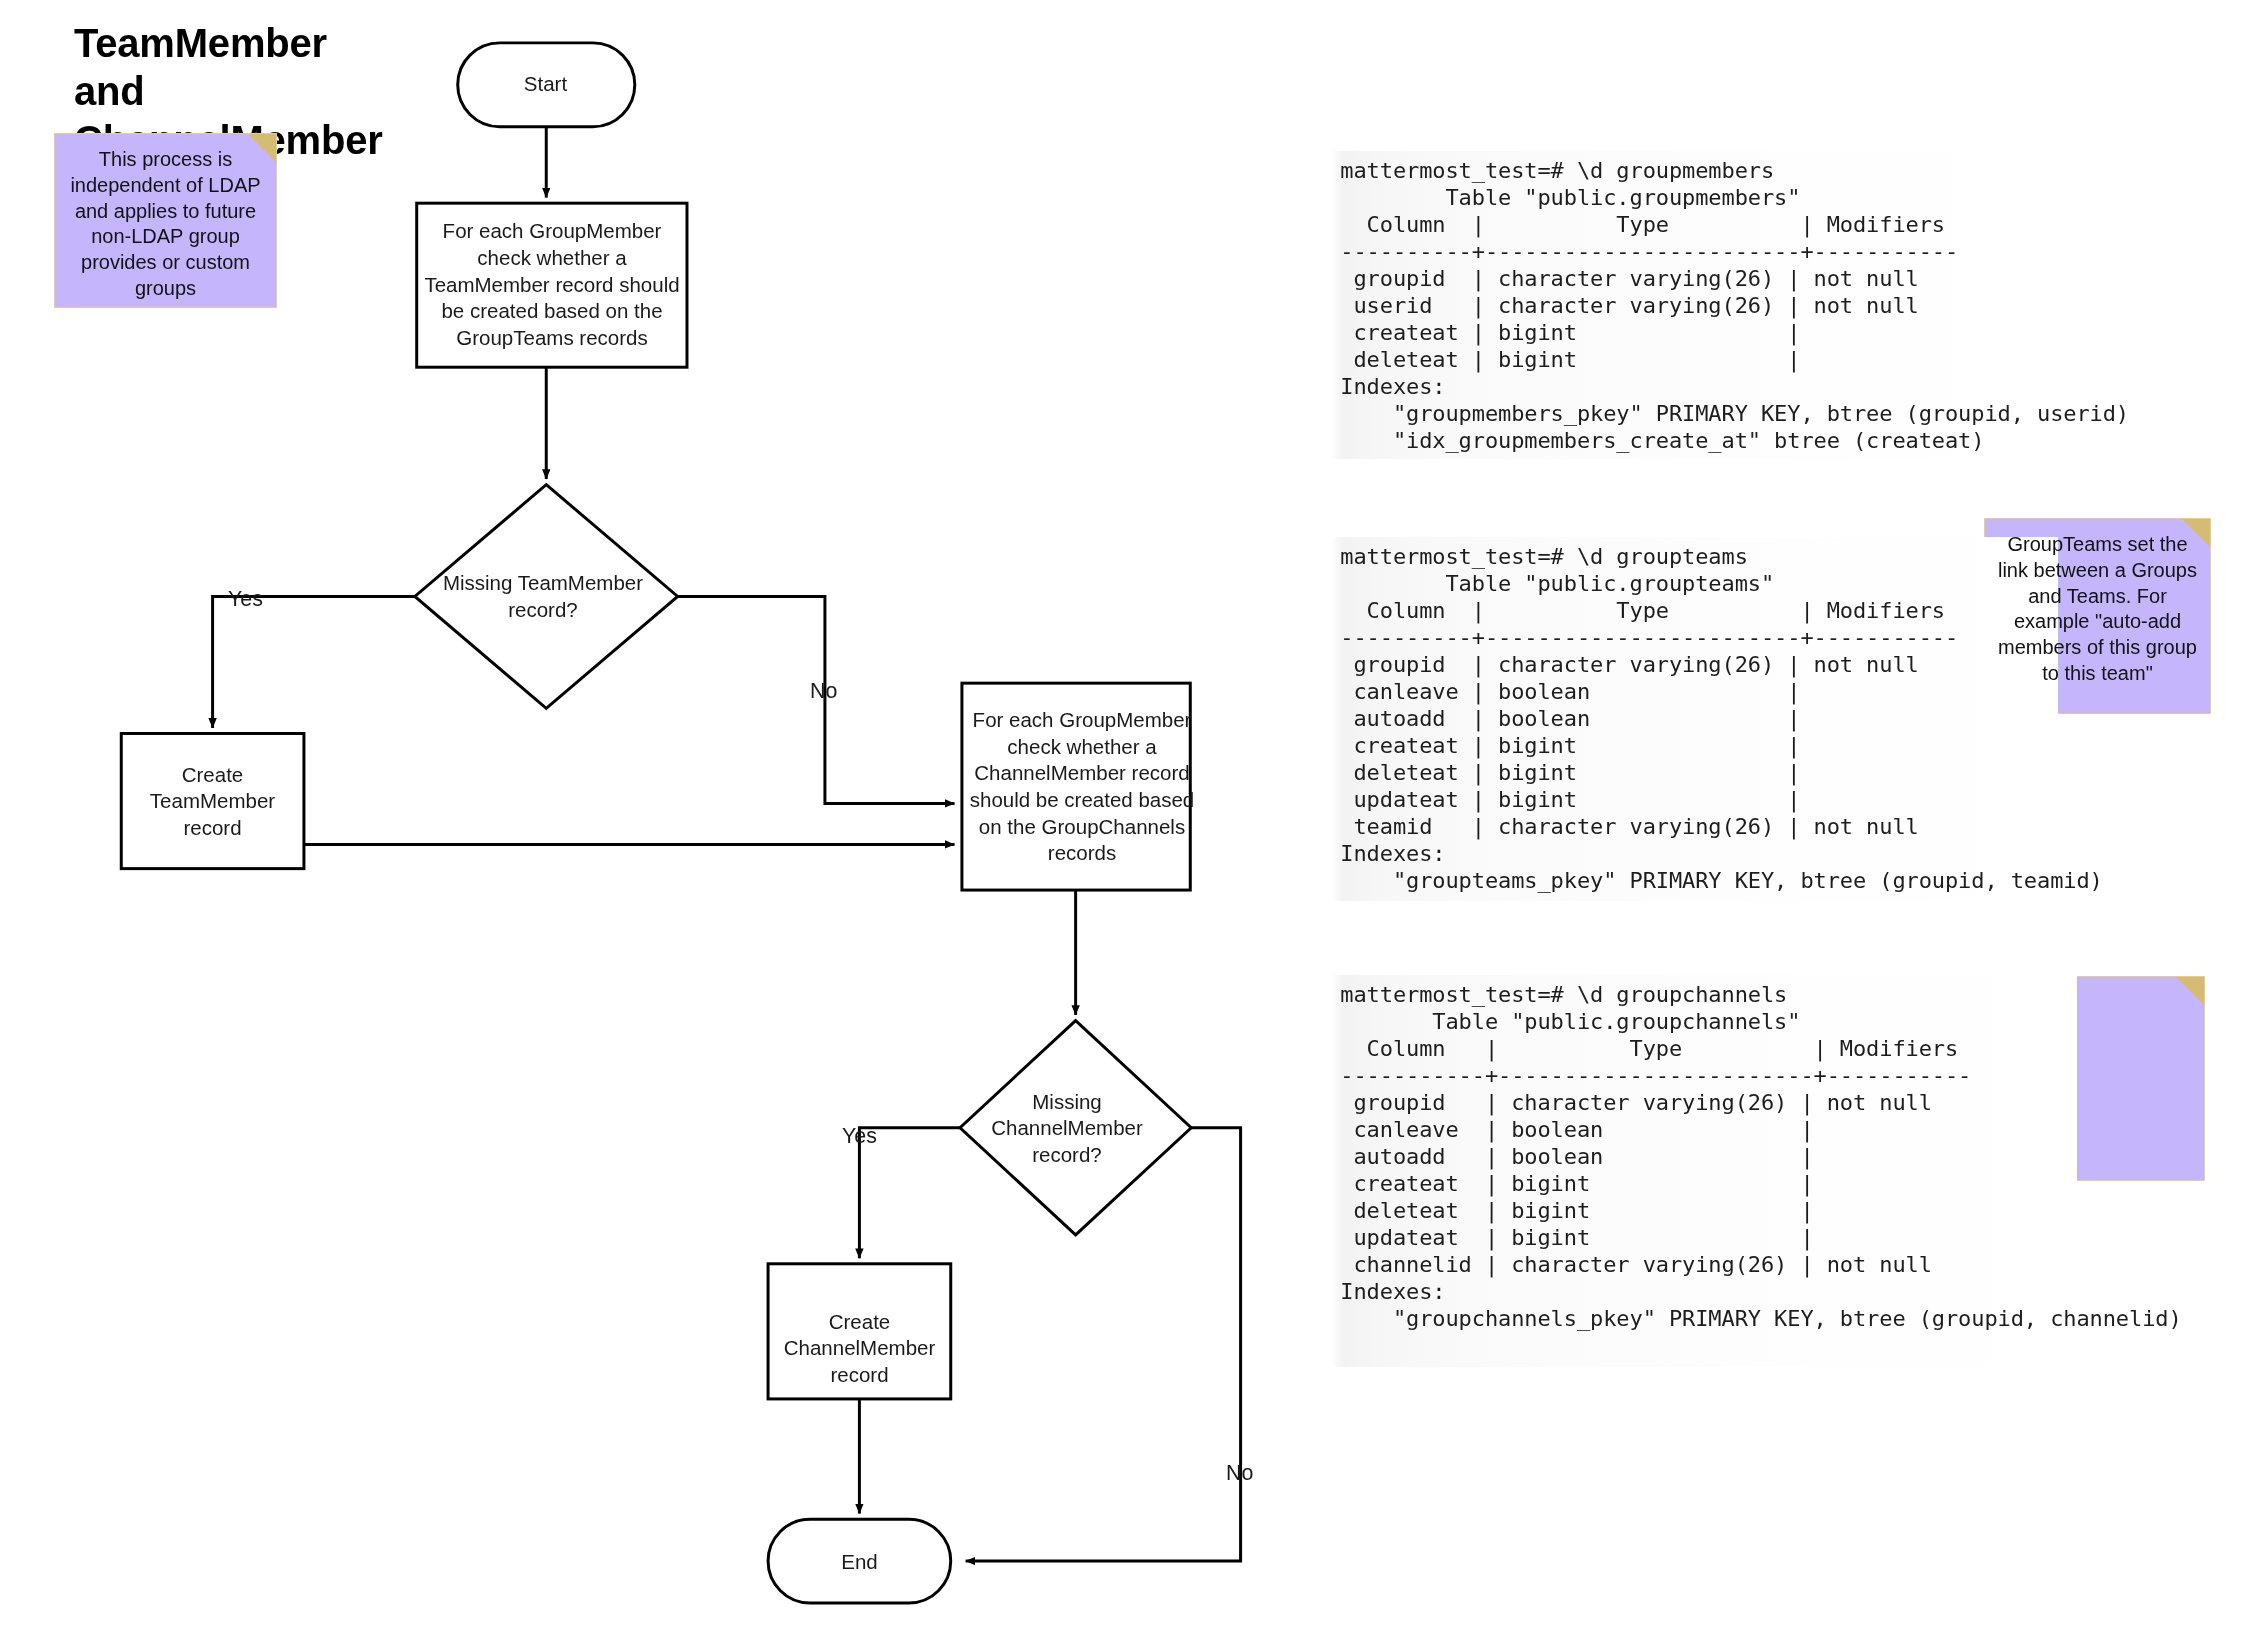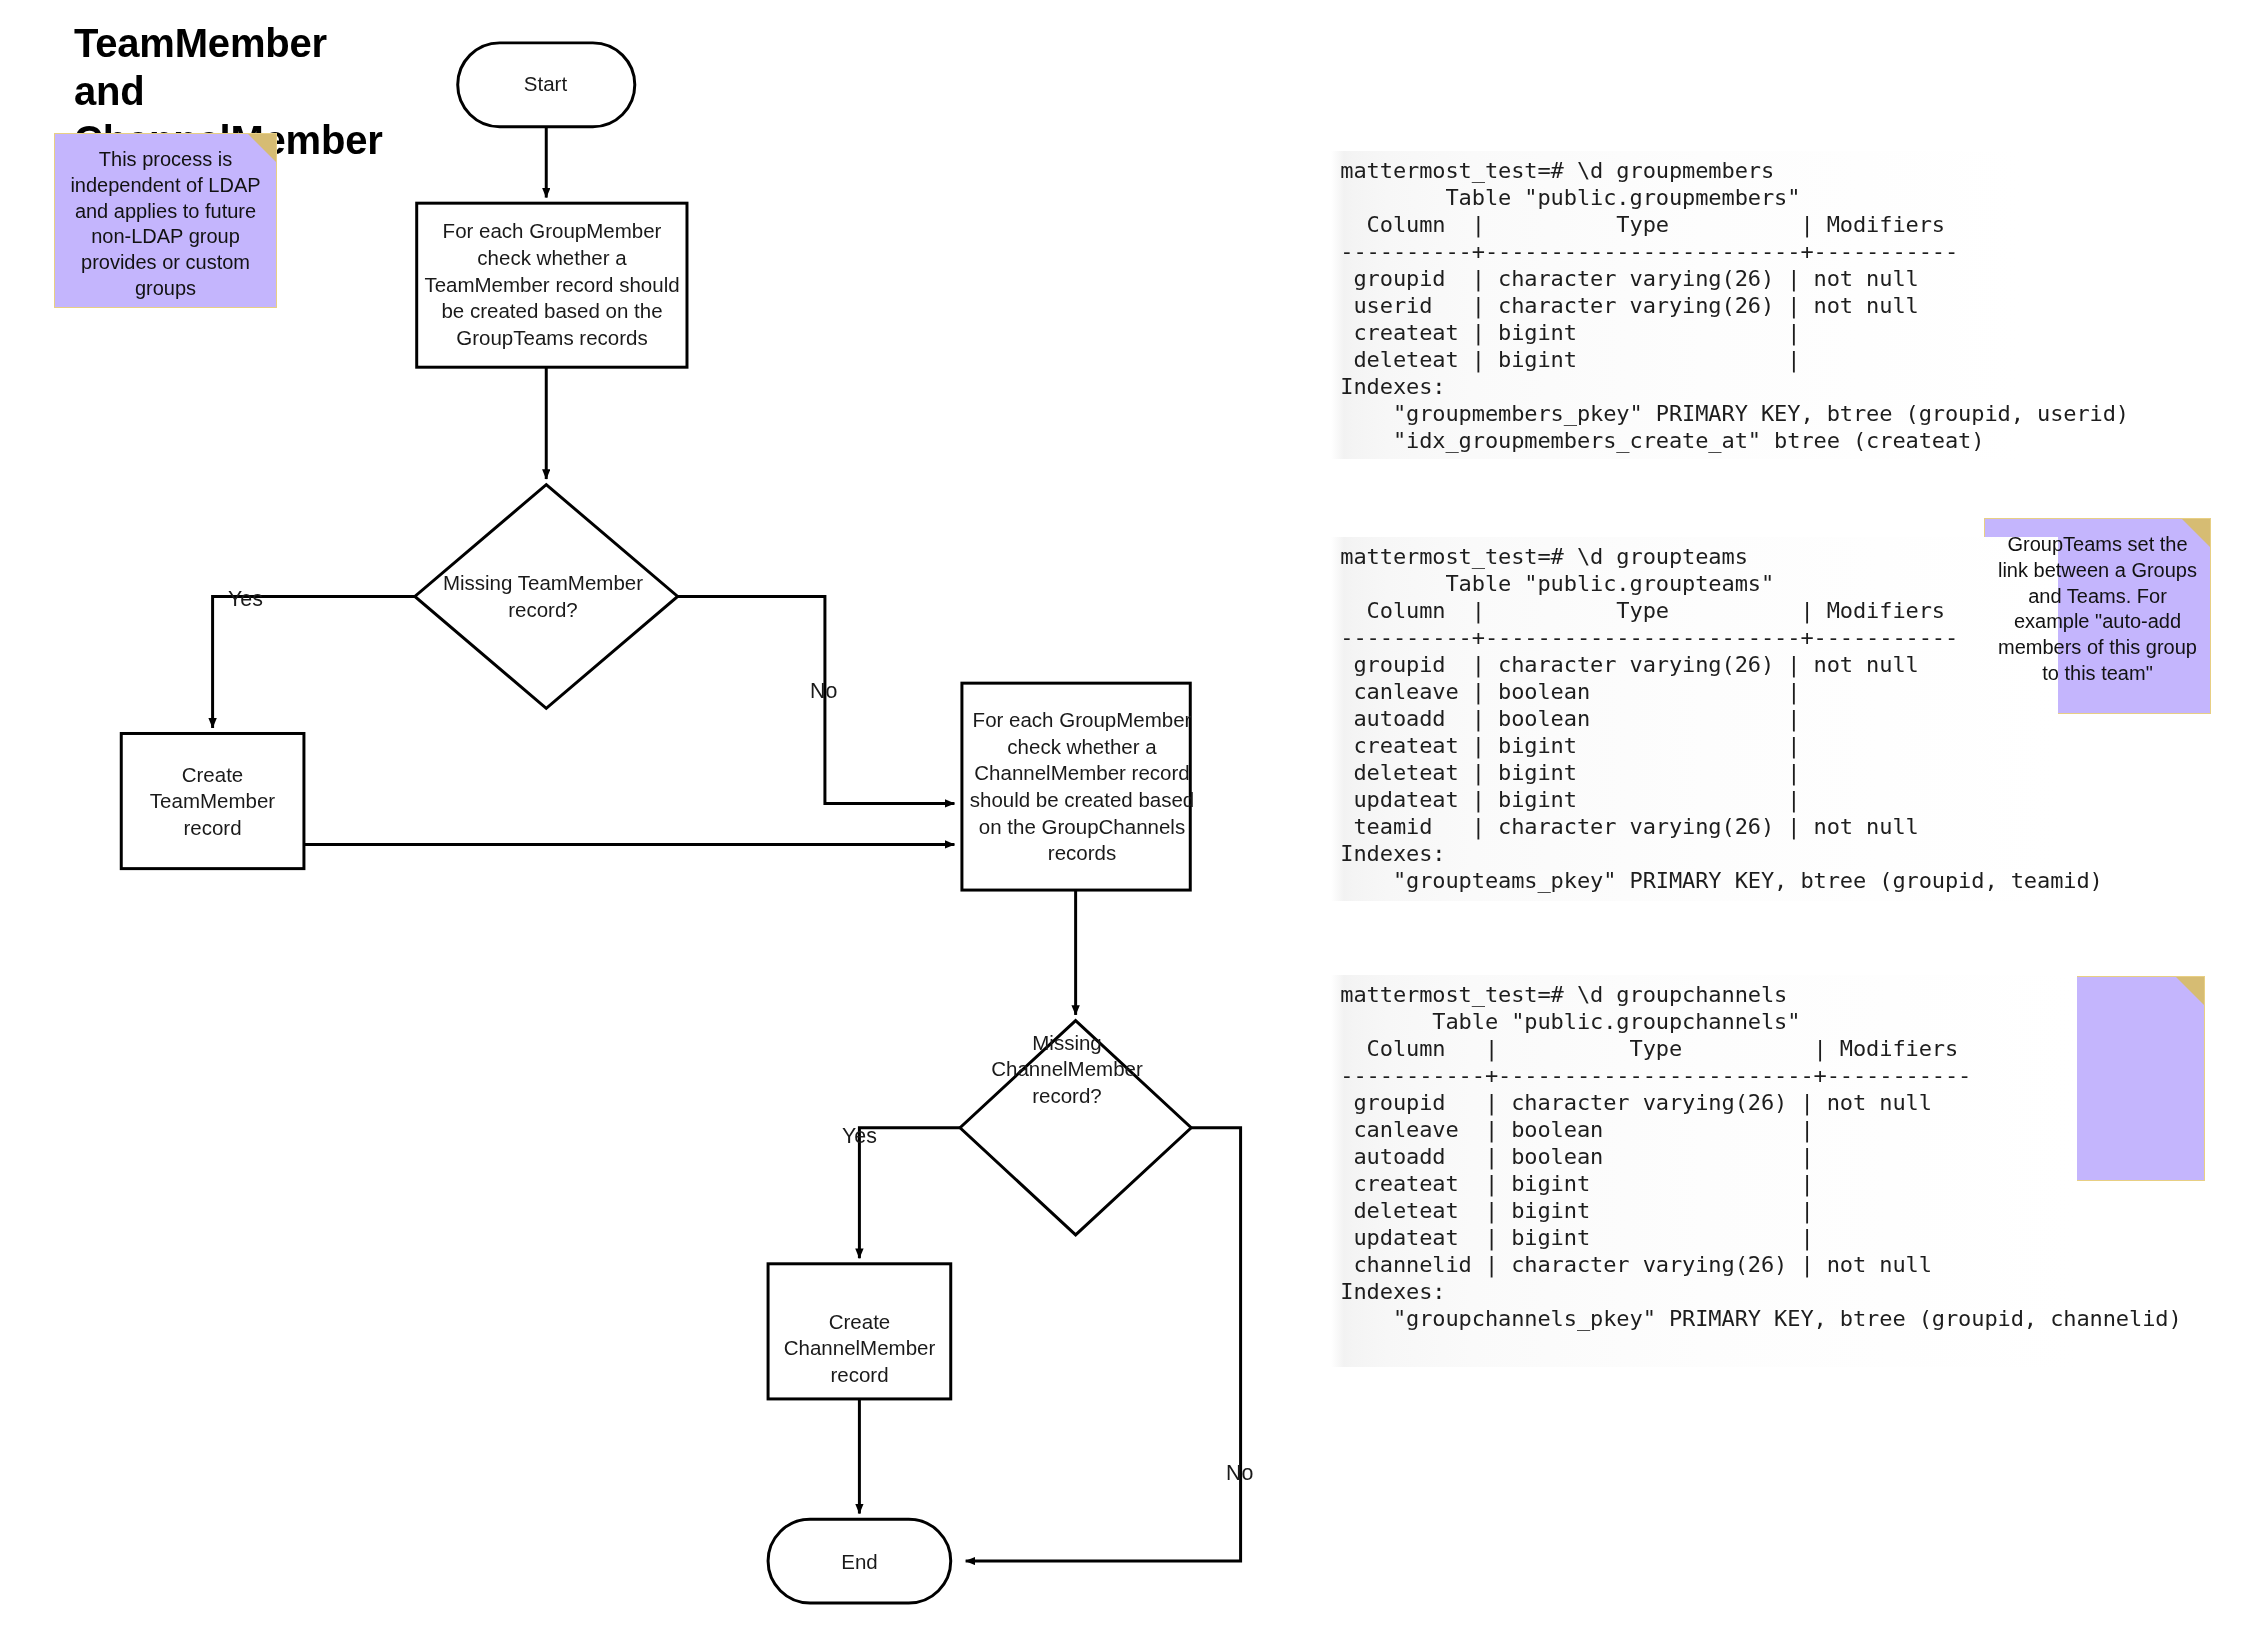--- a/index.html
+++ b/index.html
@@ -95,21 +95,21 @@
     font-size: 21.4px;
     color: #1a1a1a;
     white-space: nowrap;
   }
 
   #lbl-start   { left: 457px;  top: 42px;   width: 177px; height: 84px; }
   #lbl-proc1   { left: 418px;  top: 203px;  width: 268px; height: 164px; }
   #lbl-dec1    { left: 429px;  top: 559px;  width: 228px; height: 75px;  }
   #lbl-create-tm  { left: 121px; top: 734px; width: 183px; height: 135px; }
   #lbl-proc2   { left: 968px; top: 688px;  width: 228px; height: 198px; }
-  #lbl-dec2    { left: 960px; top: 1018px; width: 214px; height: 103px; }
+  #lbl-dec2    { left: 960px; top: 1077px; width: 214px; height: 103px; }
   #lbl-create-cm  { left: 768px; top: 1264px; width: 183px; height: 169px; border-radius: 18px; }
   #lbl-end     { left: 768px;  top: 1520px; width: 183px; height: 84px;  }
 
   #lbl-yes1 { left: 228px;  top: 587px;  }
   #lbl-no1  { left: 810px;  top: 679px;  }
   #lbl-yes2 { left: 842px;  top: 1124px; }
   #lbl-no2  { left: 1226px; top: 1461px; }
 
   
   .terminal {

